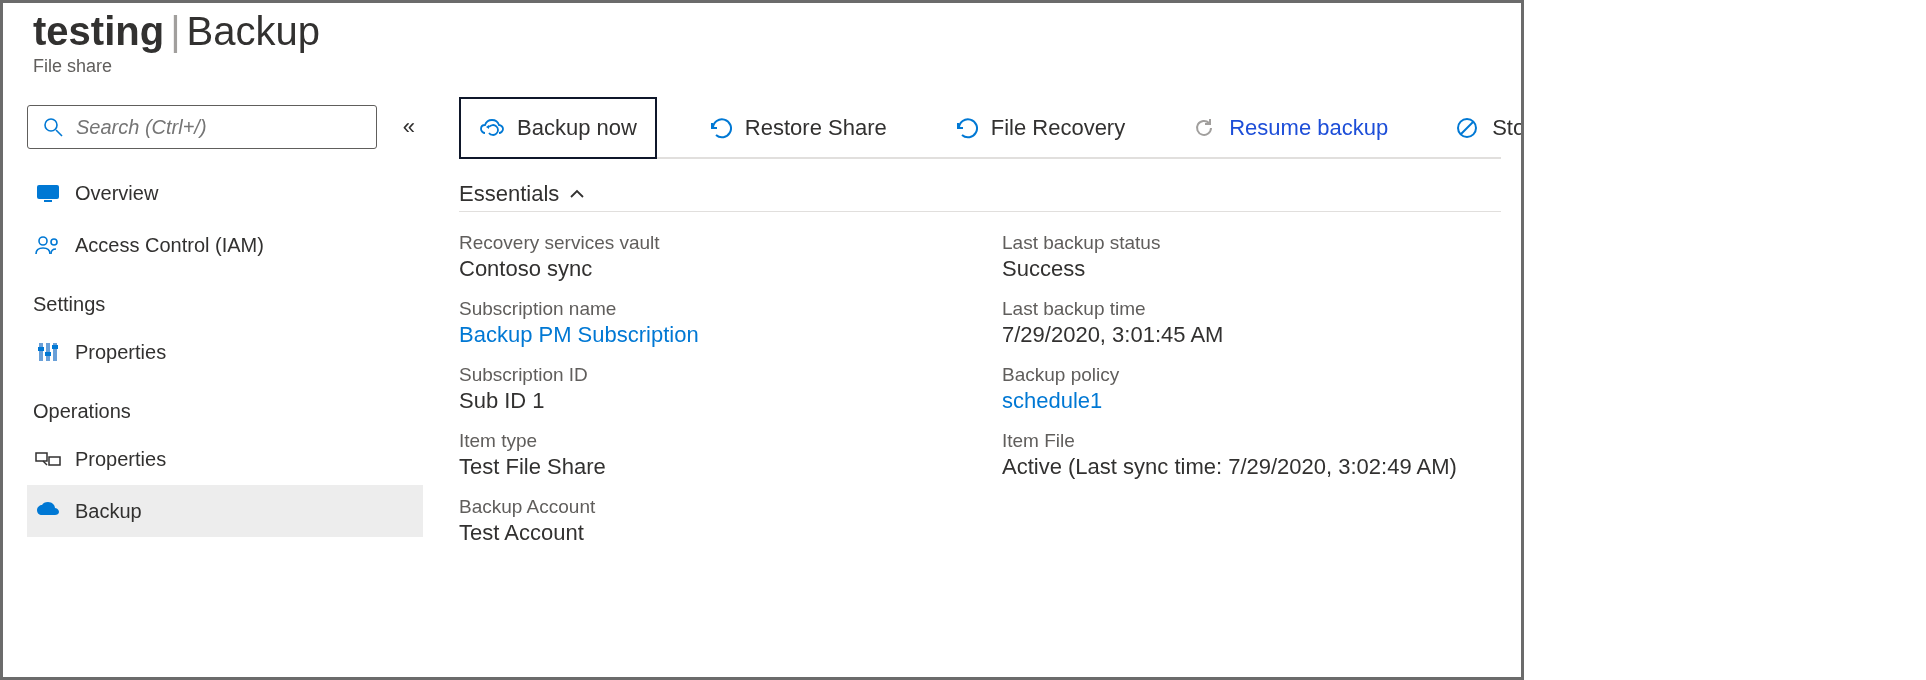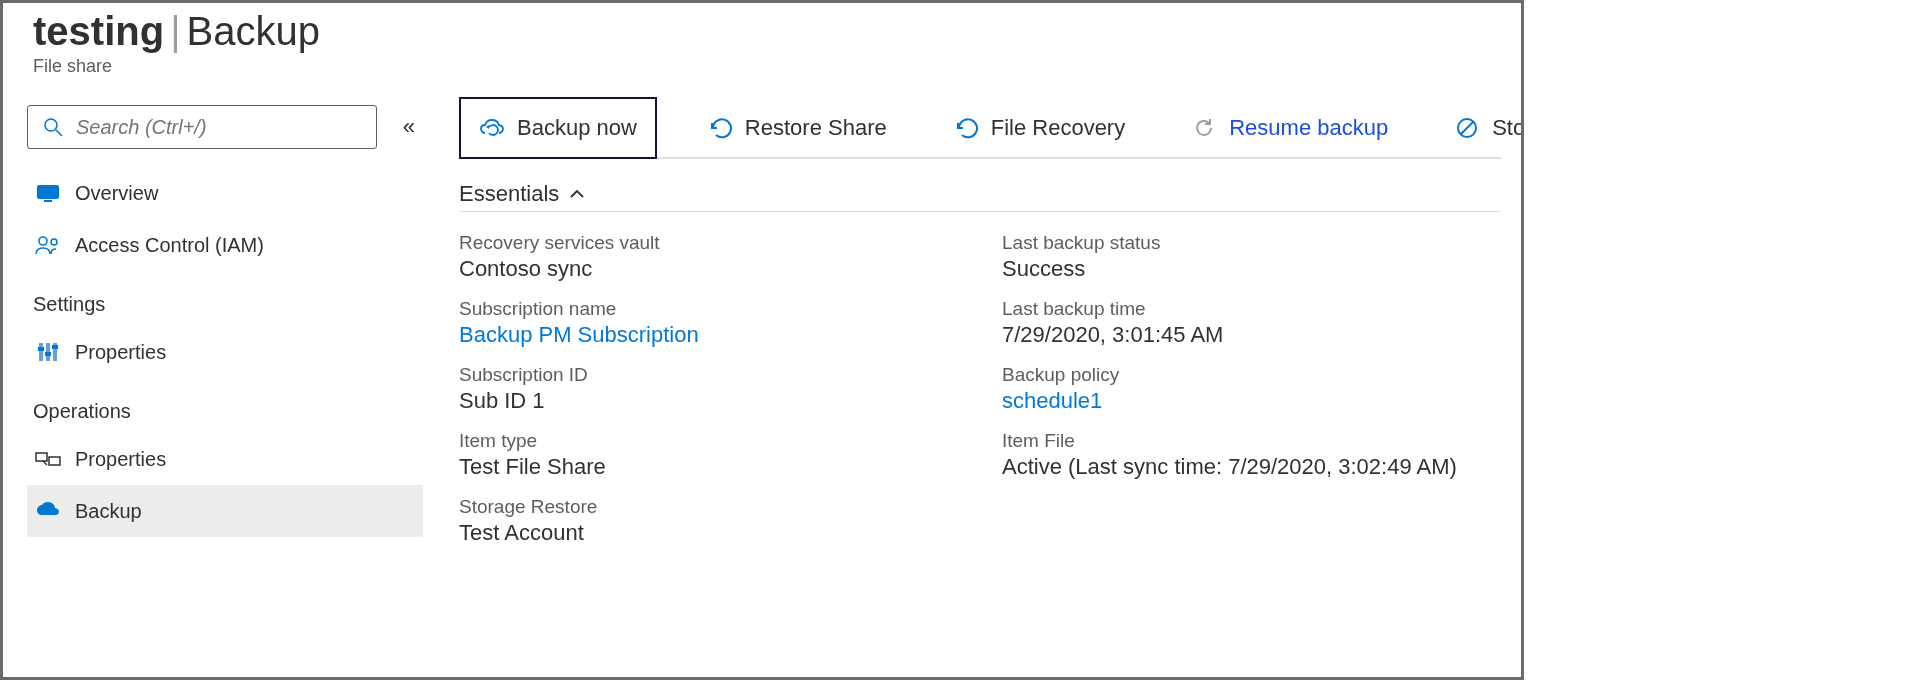--- a/index.html
+++ b/index.html
@@ -203,21 +203,21 @@
           </div>
           <div class="ess-field">
             <div class="ess-label">Subscription ID</div>
             <div class="ess-value">Sub ID 1</div>
           </div>
           <div class="ess-field">
             <div class="ess-label">Item type</div>
             <div class="ess-value">Test File Share</div>
           </div>
           <div class="ess-field">
-            <div class="ess-label">Storage Restore</div>
+            <div class="ess-label">Backup Account</div>
             <div class="ess-value">Test Account</div>
           </div>
         </div>
 
         <div class="ess-col">
           <div class="ess-field">
             <div class="ess-label">Last backup status</div>
             <div class="ess-value">Success</div>
           </div>
           <div class="ess-field">

